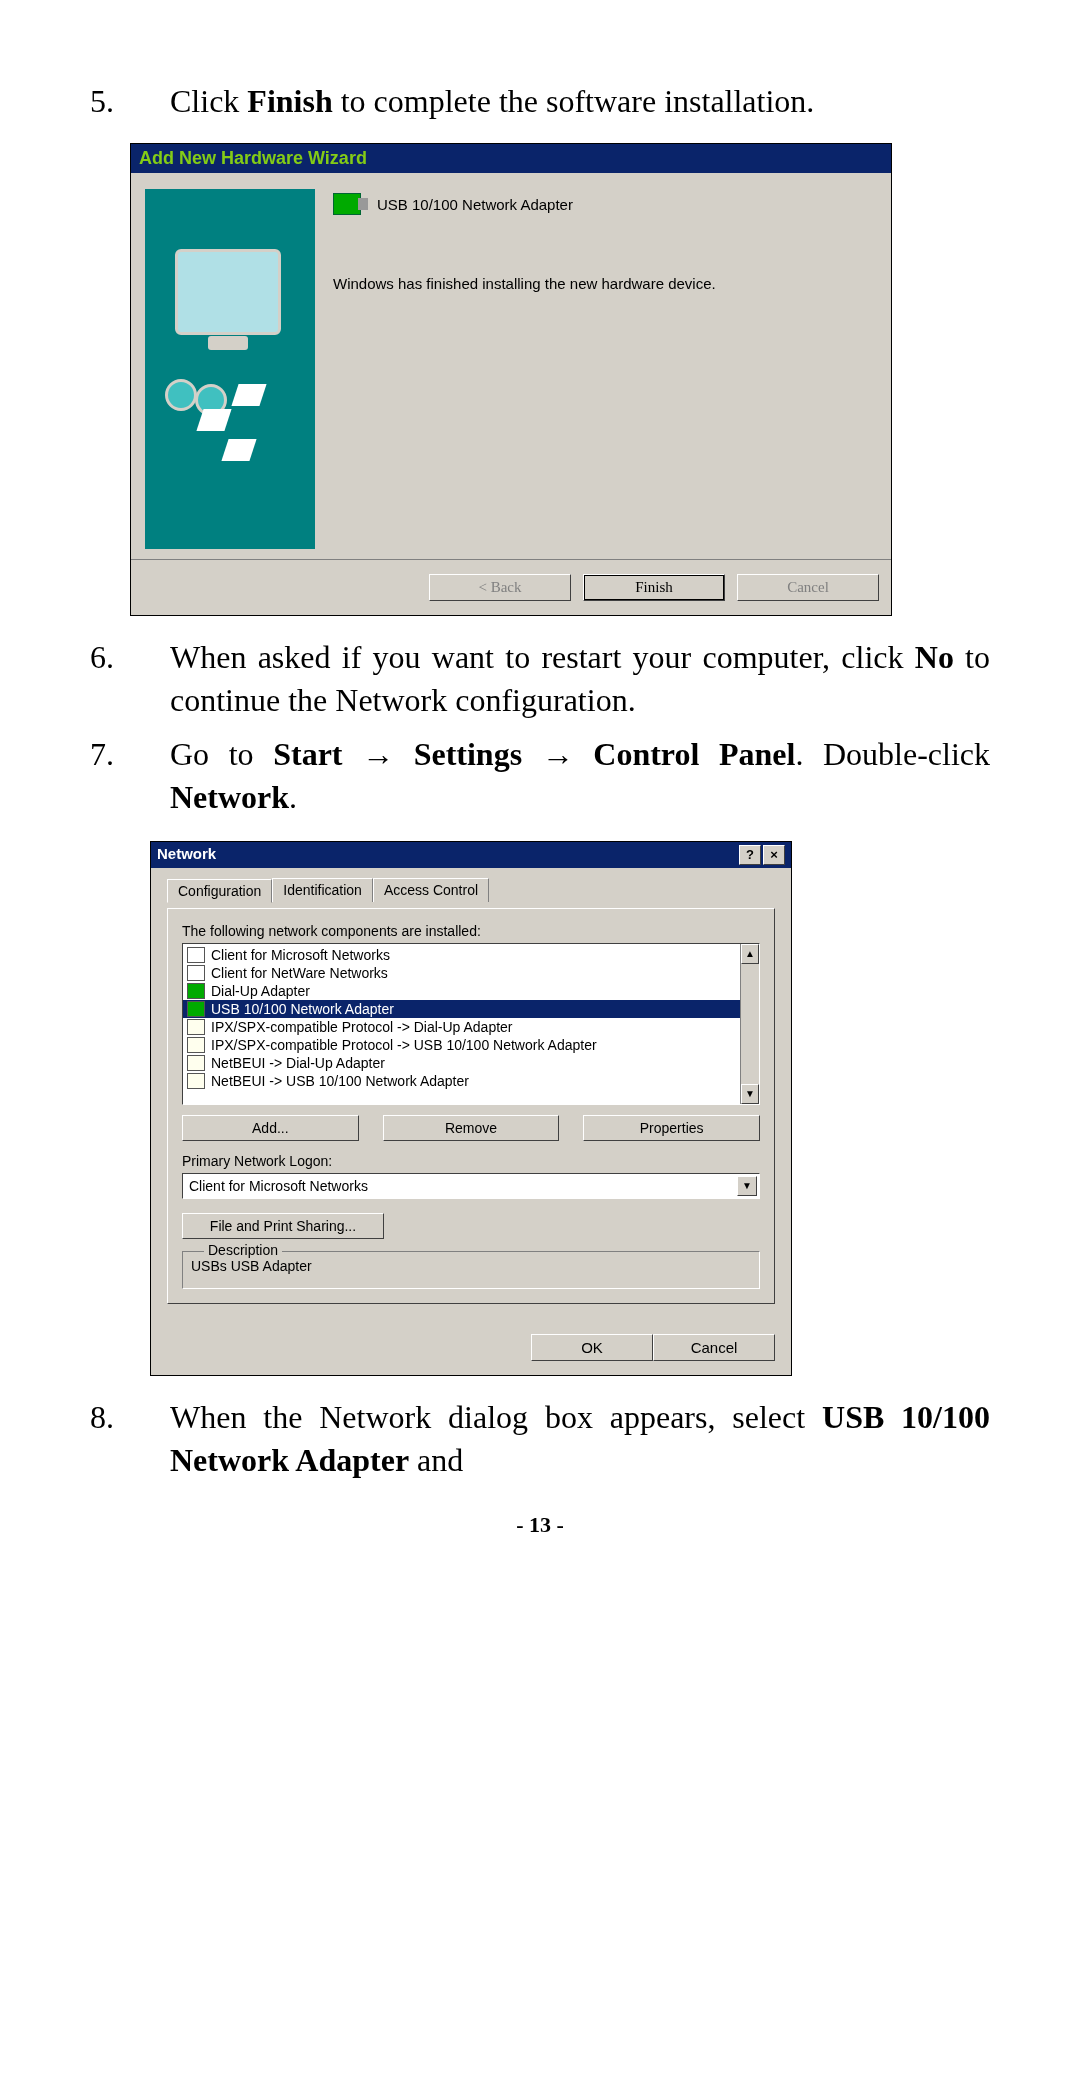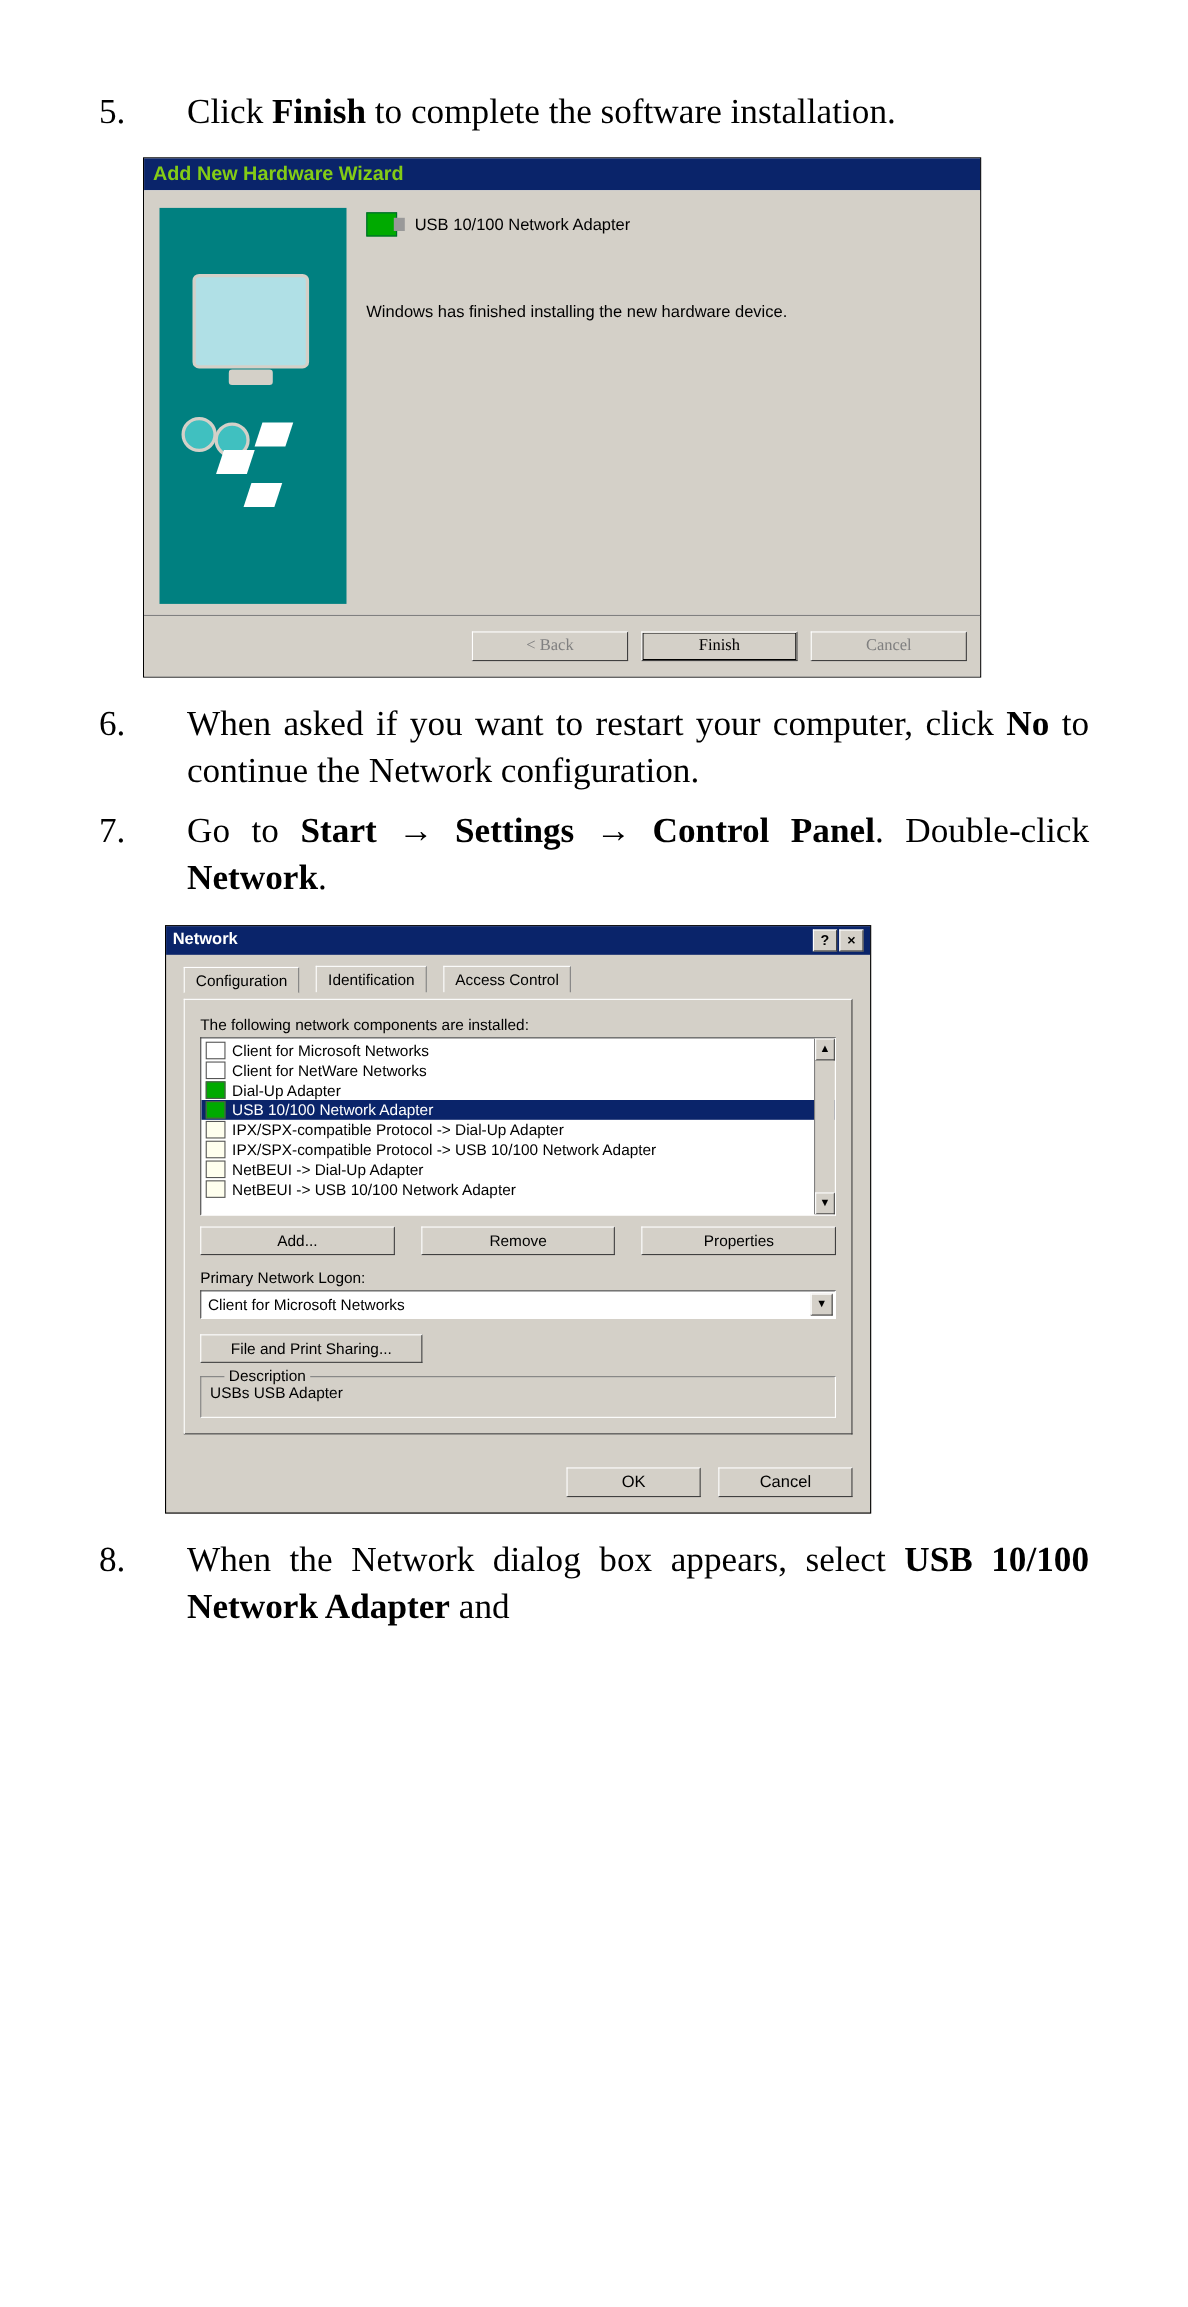--- a/index.html
+++ b/index.html
@@ -175,21 +175,21 @@
     border-top:1px solid #fff;
     border-left:1px solid #fff;
     border-right:1px solid #404040;
     border-bottom:1px solid #404040;
   }
   .net-body{
     padding:10px 16px 16px 16px;
   }
   .tabs {
     display:flex;
-    gap:15px;
+    gap:0;
     font-size:14px;
     margin-bottom:6px;
   }
   .tab {
     padding:3px 10px;
     background:#d4d0c8;
     border-top:1px solid #fff;
     border-left:1px solid #fff;
     border-right:1px solid #808080;
   }
@@ -298,21 +298,20 @@
   }
   .group .legend{
     position:absolute;
     top:-10px;left:21px;
     background:#d4d0c8;
     padding:0 4px;
   }
   .net-footer{
     display:flex;
     justify-content:flex-end;
-    gap:16px;
     padding:14px 16px;
   }
 
   .pagenum{
     text-align:center;
     font-weight:bold;
     font-size:22px;
     margin-top:30px;
   }
 </style>
@@ -449,14 +448,15 @@
     </div>
   </div>
 
   <div class="step">
     <div class="num">8.</div>
     <div class="txt">
       <span>When the Network dialog box appears, select </span><span class="bold">USB 10/100 Network Adapter</span><span> and</span>
     </div>
   </div>
 
+  <div class="pagenum">- 13 -</div>
 
 </div>
 
 </body></html>

